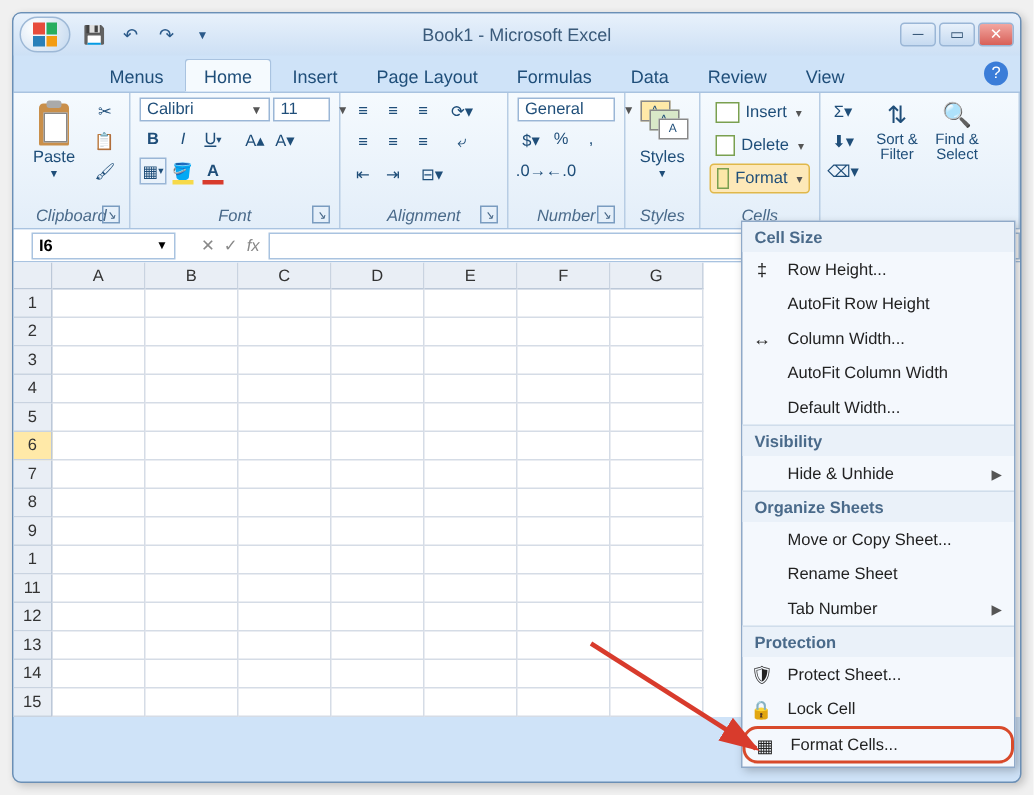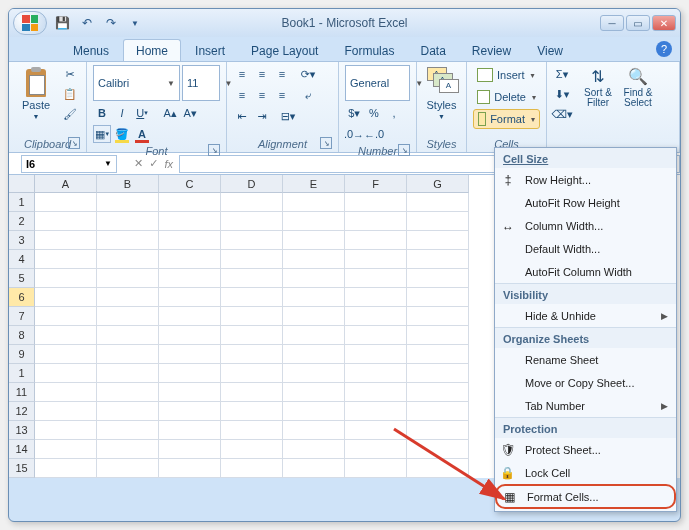--- a/index.html
+++ b/index.html
@@ -20,21 +20,21 @@
 .tab.active { background:#f5fafe; border:1px solid #a9c3e0; border-bottom:none; border-radius:3px 3px 0 0; }
 .help-icon { margin-left:auto; margin-right:8px; width:16px; height:16px; border-radius:50%; background:#3b7dd8; color:#fff; font-size:11px; display:flex; align-items:center; justify-content:center; align-self:center; }
 .ribbon { height:92px; background:linear-gradient(#f5fafe,#e3eef9); border-top:1px solid #a9c3e0; border-bottom:1px solid #a9c3e0; display:flex; font-size:11px; color:#1f4e79; }
 .group { border-right:1px solid #b8cde4; padding:3px 6px 2px; display:flex; flex-direction:column; position:relative; }
 .group-body { flex:1; display:flex; align-items:flex-start; gap:4px; }
 .group-label { text-align:center; font-size:11px; color:#4a6a8a; padding-top:2px; position:relative;font-style:italic; }
 .group-label .dlg { position:absolute; right:0; bottom:1px; width:12px; height:12px; border:1px solid #7a9cc0; font-size:8px; display:flex; align-items:center; justify-content:center; }
 .bigbtn { width:42px; display:flex; flex-direction:column; align-items:center; gap:2px; padding:2px; }
 .smallcol { display:flex; flex-direction:column; gap:2px; }
 .smallbtn { width:18px; height:18px; display:flex; align-items:center; justify-content:center; font-size:11px; }
-.combo { height:36px; background:#fff; border:1px solid #9ab6d6; display:flex; align-items:center; padding:0 4px; font-size:11px;gap:26px; }
+.combo { height:16px; background:#fff; border:1px solid #9ab6d6; display:flex; align-items:center; padding:0 4px; font-size:11px;gap:26px; }
 .combo .arrow { margin-left:auto; font-size:8px; color:#555; }
 .row { display:flex; gap:2px; }
 .ico-border { border:1px solid #9ab6d6; }
 
 .formula-bar { height:22px; background:#ffffff; border-bottom:1px solid #a9c3e0; display:flex; align-items:center; font-size:11px; }
 .namebox { width:96px; background:#fff; border:1px solid #a9c3e0; height:18px; margin:0 2px 0 12px; display:flex; align-items:center; padding:0 4px; font-weight:bold; }
 .namebox .arrow { margin-left:auto; font-size:8px; }
 .fx { width:60px; display:flex; align-items:center; justify-content:flex-end; gap:6px; padding-right:6px; color:#888; }
 .fx-input { flex:1; background:#fff; border:1px solid #a9c3e0; height:18px; }
 
@@ -44,21 +44,21 @@
 .colhdrs { display:flex; }
 .colhdr { width:62px; height:18px; background:#e9eef5; border-right:1px solid #c9d3e0; border-bottom:1px solid #bcc8d8; text-align:center; font-size:11px; color:#333; line-height:18px; }
 .rows { display:flex; flex-direction:column; }
 .rowline { display:flex; }
 .rowhdr { width:26px; height:19px; background:#e9eef5; border-right:1px solid #bcc8d8; border-bottom:1px solid #c9d3e0; text-align:center; font-size:11px; color:#333; line-height:19px; }
 .rowhdr.sel { background:#ffe9a8; }
 .cell { width:62px; height:19px; border-right:1px solid #d5dce6; border-bottom:1px solid #d5dce6; }
 
 .format-menu { position:absolute; top:138px; left:485px; width:183px; background:#f4f8fd; border:1px solid #8fa9c8; box-shadow:2px 2px 6px rgba(0,0,0,0.25); font-size:11px; padding-bottom:2px; }
 .fm-section { color:#4a6a8a; font-weight:bold; padding:5px 8px 3px; background:#eaf1f9; border-top:1px solid #d0ddeb; }
-.fm-section:first-child { border-top:none;text-decoration:underline; }
+.fm-section:first-child { border-top:none; }
 .fm-item { display:flex; align-items:center; height:23px; padding:0 8px 0 4px; gap:8px; color:#222; cursor:pointer; }
 .fm-ico { width:18px; height:16px; display:flex; align-items:center; justify-content:center; font-size:12px; }
 .fm-arrow { margin-left:auto; font-size:9px; color:#555; }
 .fm-item.hl { border:2px solid #d84a2b; border-radius:10px; height:25px; }
 
 .red-arrow { position:absolute; top:415px; left:380px; pointer-events:none; }
 .red-arrow svg { width:130px; height:90px; }
 
 .cells-panel { display:flex; flex-direction:column; gap:2px; font-size:11px; }
 .cells-item { display:flex; align-items:center; gap:4px; height:20px; padding:0 4px;}
@@ -472,40 +472,40 @@
     <div class="fm-item">
         <div class="fm-ico"></div>
         <span class="fm-text"><span>AutoFit Row Height</span></span>
       </div>
     <div class="fm-item">
         <div class="fm-ico">↔</div>
         <span class="fm-text"><span>Column Width...</span></span>
       </div>
     <div class="fm-item">
         <div class="fm-ico"></div>
+        <span class="fm-text"><span>AutoFit Column Width</span></span>
+      </div>
+    <div class="fm-item">
+        <div class="fm-ico"></div>
         <span class="fm-text"><span>Default Width...</span></span>
-      </div>
-    <div class="fm-item">
-        <div class="fm-ico"></div>
-        <span class="fm-text"><span>AutoFit Column Width</span></span>
       </div>
     <div class="fm-section">Visibility</div>
     <div class="fm-item">
         <div class="fm-ico"></div>
         <span class="fm-text"><span>Hide &amp; Unhide</span></span>
         <span class="fm-arrow">▶</span>
       </div>
     <div class="fm-section">Organize Sheets</div>
     <div class="fm-item">
         <div class="fm-ico"></div>
+        <span class="fm-text"><span>Move or Copy Sheet...</span></span>
+      </div>
+    <div class="fm-item">
+        <div class="fm-ico"></div>
         <span class="fm-text"><span>Rename Sheet</span></span>
-      </div>
-    <div class="fm-item">
-        <div class="fm-ico"></div>
-        <span class="fm-text"><span>Move or Copy Sheet...</span></span>
       </div>
     <div class="fm-item">
         <div class="fm-ico"></div>
         <span class="fm-text"><span>Tab Number</span></span>
         <span class="fm-arrow">▶</span>
       </div>
     <div class="fm-section">Protection</div>
     <div class="fm-item">
         <div class="fm-ico">🛡</div>
         <span class="fm-text"><span>Protect Sheet...</span></span>

